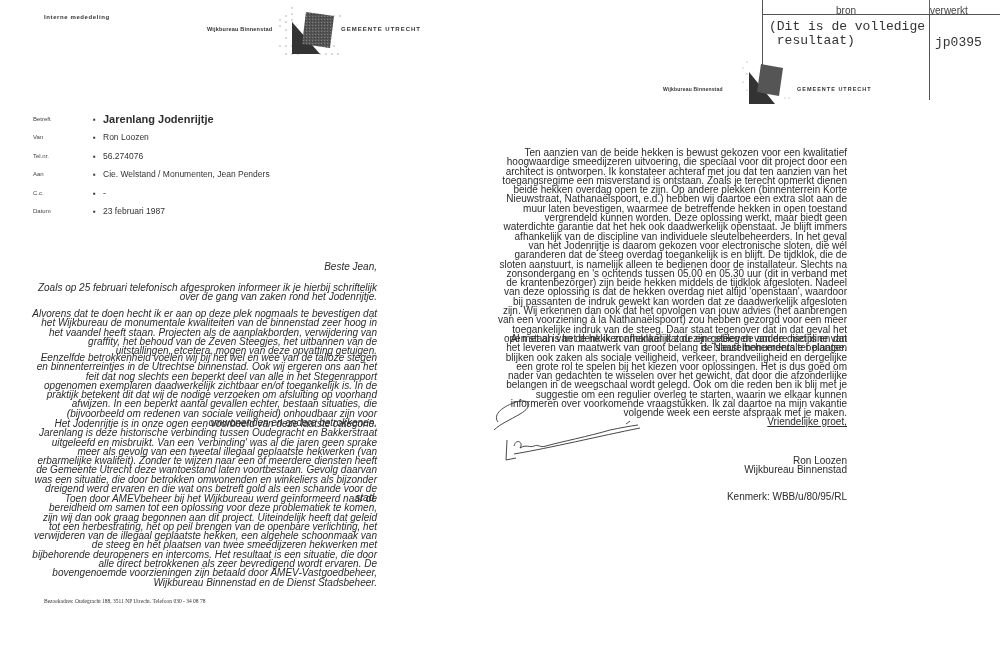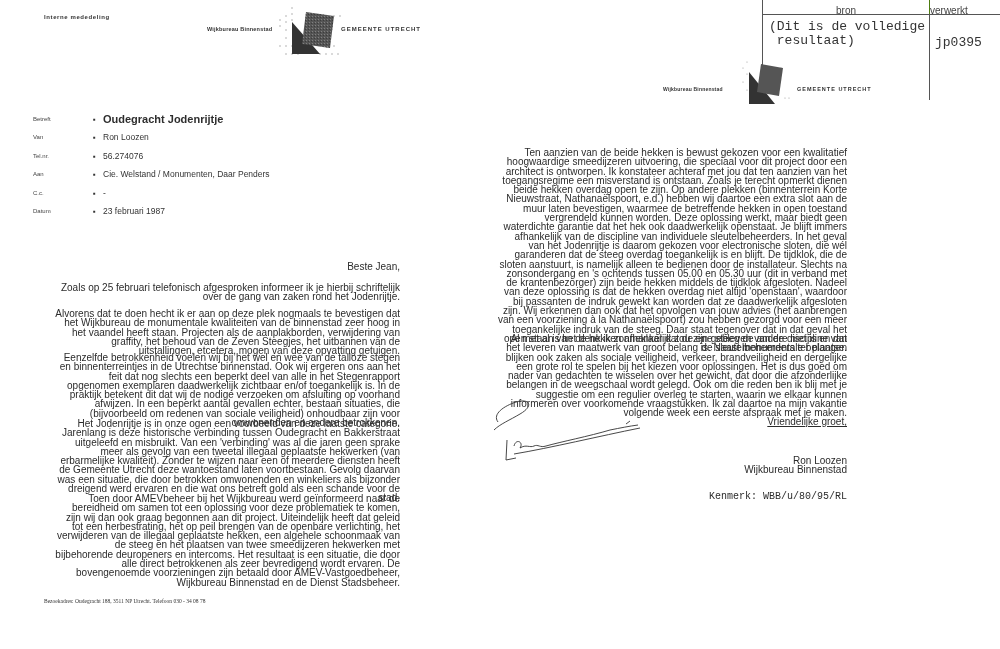--- a/index.html
+++ b/index.html
@@ -8,21 +8,21 @@
   .abs { position: absolute; }
   .small-label { font-size: 6px; font-weight: bold; letter-spacing: 0.6px; color: #333; }
   .brand-text { font-size: 5.5px; font-weight: bold; color: #333; letter-spacing: 0.2px; }
   .brand-right { font-size: 6px; font-weight: bold; letter-spacing: 1px; color: #333; }
   .meta-row { position: absolute; left: 33px; height: 12px; display: flex; align-items: center; }
   .meta-key { width: 60px; font-size: 6px; color: #444; }
   .meta-bullet { width: 10px; font-size: 8px; color: #333; }
   .meta-val { font-size: 8.5px; color: #333; }
   .meta-val.big { font-size: 11px; font-weight: bold; color: #2e2e2e; }
   .para { position: absolute; font-size: 10px; line-height: 9.3px; color: #2b2b2b; text-align: right; }
-  .left-col { left: 55px; width: 345px; }
+  .left-col { left: 32px; width: 345px; font-style: italic; }
   .right-col { left: 497px; width: 350px; }
   .stamp { position: absolute; left: 762px; top: 0; width: 238px; height: 100px;
            border-left: 1px solid #555; }
   .stamp-head { position: absolute; top: 0; height: 14px; border-bottom: 1px solid #555; }
   .stamp-head span { font-size: 10px; color: #444; }
   .typewriter { font-family: "Liberation Mono", monospace; color: #333; }
   .footer { position: absolute; left: 44px; top: 598px; font-family: "Liberation Serif", serif; font-size: 5.5px; color: #333; }
 </style>
 </head>
 <body>
@@ -99,36 +99,36 @@
     <polygon points="14,14 14,46 40,46" fill="#333"></polygon>
     <polygon points="26,6 48,10 44,38 22,34" fill="#555"></polygon>
   </svg>
 </div>
 <div class="abs brand-right" style="left:797px; top:86px; font-size:5.5px;">GEMEENTE UTRECHT</div>
 
 <div>
   <div class="meta-row" style="top:113px;">
     <span class="meta-key">Betreft</span>
     <span class="meta-bullet">▪</span>
-    <span class="meta-val big">Oudegracht Jodenrijtje</span>
+    <span class="meta-val big">Jarenlang Jodenrijtje</span>
   </div>
   <div class="meta-row" style="top:131px;">
     <span class="meta-key">Van</span>
     <span class="meta-bullet">▪</span>
     <span class="meta-val">Ron Loozen</span>
   </div>
   <div class="meta-row" style="top:150px;">
     <span class="meta-key">Tel.nr.</span>
     <span class="meta-bullet">▪</span>
     <span class="meta-val">56.274076</span>
   </div>
   <div class="meta-row" style="top:168px;">
     <span class="meta-key">Aan</span>
     <span class="meta-bullet">▪</span>
-    <span class="meta-val">Cie. Welstand / Monumenten, Daar Penders</span>
+    <span class="meta-val">Cie. Welstand / Monumenten, Jean Penders</span>
   </div>
   <div class="meta-row" style="top:187px;">
     <span class="meta-key">C.c.</span>
     <span class="meta-bullet">▪</span>
     <span class="meta-val">-</span>
   </div>
   <div class="meta-row" style="top:205px;">
     <span class="meta-key">Datum</span>
     <span class="meta-bullet">▪</span>
     <span class="meta-val">23 februari 1987</span>
@@ -152,13 +152,13 @@
   <svg width="160" height="65" viewBox="0 0 160 65">
     <path d="M8,22 C2,14 14,6 26,2 C40,-2 44,6 30,14 C20,20 10,24 4,30" stroke="#333" fill="none" stroke-width="0.9"></path>
     <path d="M17,40 L16,60 M16,60 L26,58" stroke="#333" fill="none" stroke-width="0.9"></path>
     <path d="M24,46 C26,38 34,42 30,48 C36,44 40,48 44,46 C48,44 50,48 56,46 C70,42 100,36 120,30 C130,28 140,26 148,25" stroke="#333" fill="none" stroke-width="0.9"></path>
     <path d="M24,54 C60,48 110,36 150,28" stroke="#333" fill="none" stroke-width="0.9"></path>
     <path d="M136,24 l4,-3" stroke="#333" fill="none" stroke-width="0.9"></path>
   </svg>
 </div>
 <div class="para right-col" style="top:456px;">Ron Loozen</div>
 <div class="para right-col" style="top:465px;">Wijkbureau Binnenstad</div>
-<div class="para right-col" style="top:492px;font-family:Liberation Mono, monospace;">Kenmerk: WBB/u/80/95/RL</div>
+<div class="para right-col" style="top:492px;">Kenmerk: WBB/u/80/95/RL</div>
 
 </body></html>

